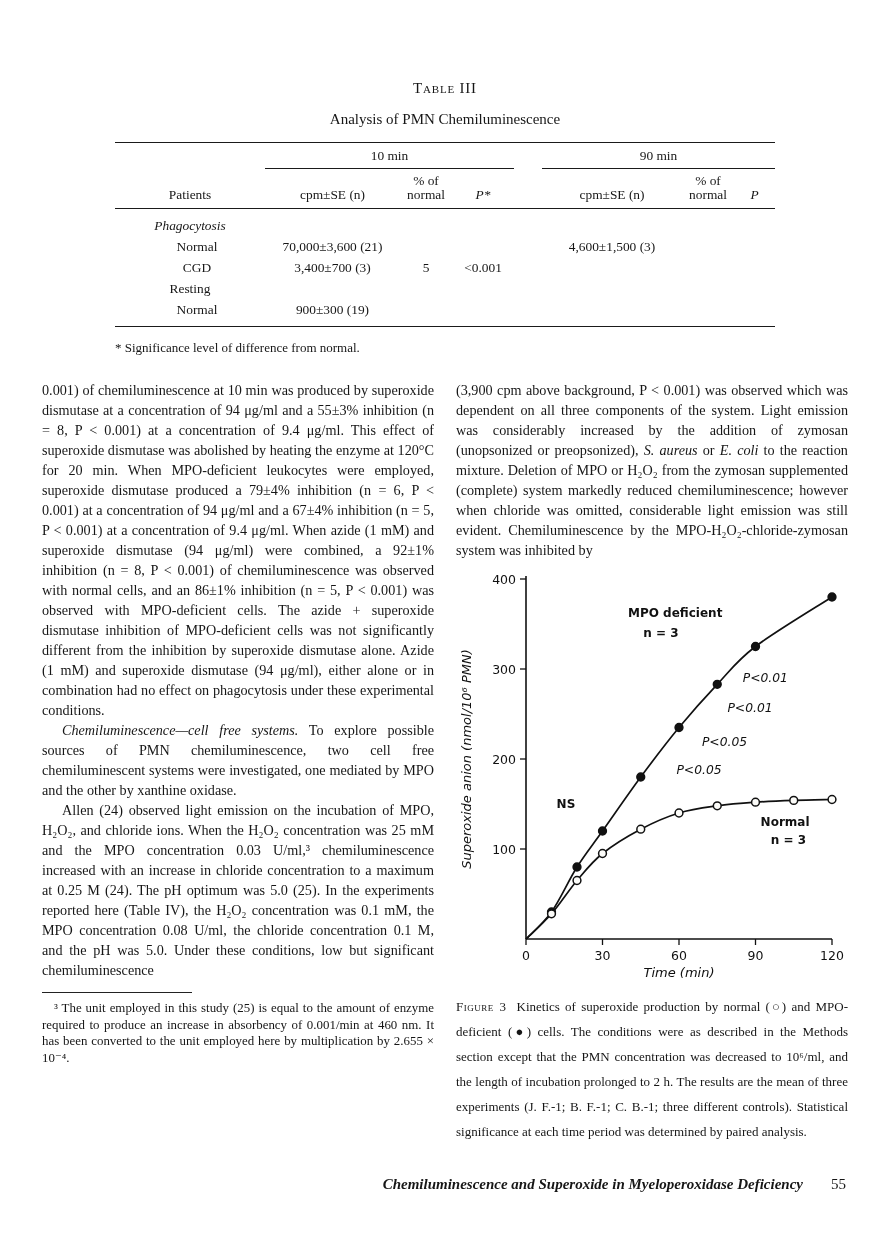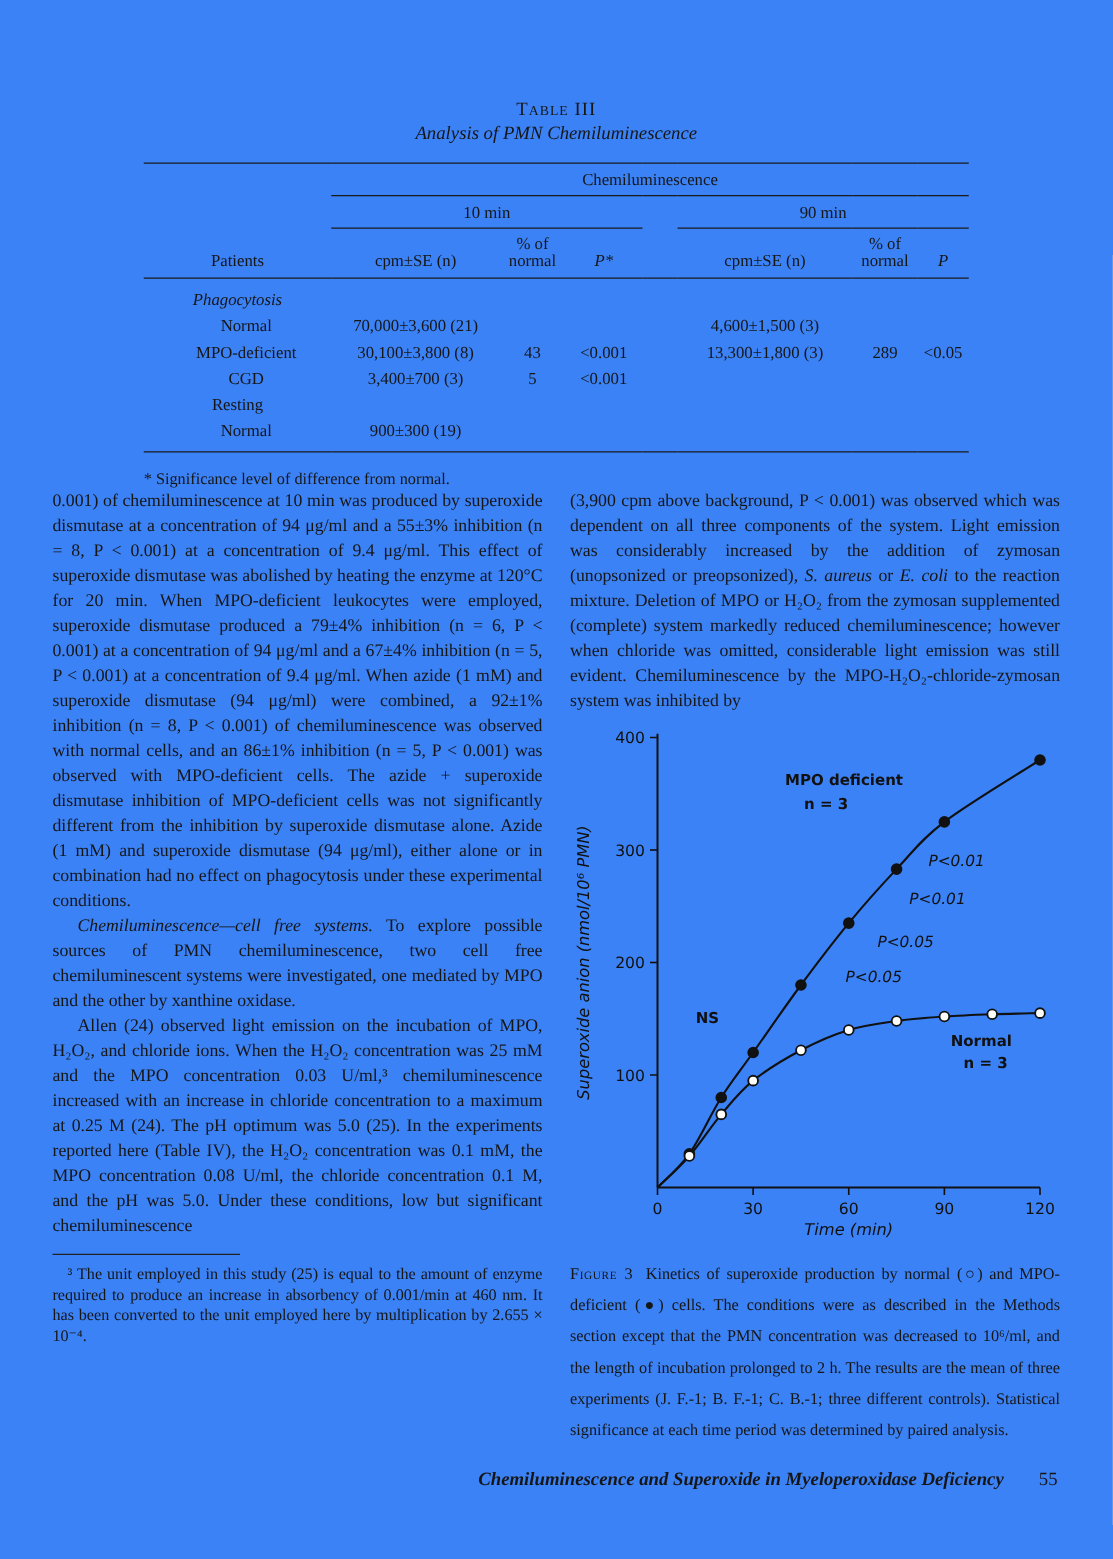--- a/index.html
+++ b/index.html
@@ -1,46 +1,46 @@
 <!DOCTYPE html>
 <html><head>
 <meta charset="utf-8">
 <style>
   * { box-sizing: border-box; }
   html, body { margin: 0; padding: 0; }
   body { background: #d9d9d6; }
   .page {
     width: 890px; height: 1247px; margin: 0 auto; position: relative; overflow: hidden;
-    background: #3b82f6; color: #161616;
+    background: #ffffff; color: #161616;
     font-family: "Liberation Serif", "DejaVu Serif", serif;
     padding: 80px 42px 0;
   }
   .sc { font-variant: small-caps; letter-spacing: 0.8px; }
   .it { font-style: italic; }
 
   
   .tbl-label { text-align: center; font-size: 15px; }
-  .tbl-title { text-align: center; font-style: italic; font-size: 15px; margin-top: 2px; }
+  .tbl-title { text-align: center; font-size: 15px; margin-top: 14px; }
   table.tbl {
     width: 660px; margin: 14px auto 0; border-collapse: collapse;
     font-size: 13.4px; border-top: 1.6px solid #1a1a1a; border-bottom: 1.6px solid #1a1a1a;
     table-layout: fixed;
   }
   table.tbl td, table.tbl th { padding: 2px 2px; font-weight: normal; text-align: center; vertical-align: bottom; }
   .grp { border-bottom: 1px solid #1a1a1a; padding-bottom: 4px !important; height: 26px; }
   tr.colhead > th { border-bottom: 1.2px solid #1a1a1a; padding: 5px 1px 6px !important; line-height: 14px; }
   tbody td { padding: 1.5px 2px; line-height: 17px; }
   tbody tr.first td { padding-top: 8px; font-style: italic; }
   tbody tr.last td { padding-bottom: 8px; }
   td.lbl { text-align: left; }
   tr.indent td.lbl { padding-left: 16px; }
   .tbl-foot { font-size: 13px; margin: 13px 0 0 73px; }
 
   
-  .columns { display: flex; gap: 22px; }
+  .columns { display: flex; gap: 22px; margin-top: 24px; }
   .col { width: 392px; }
   .col p { margin: 0; text-align: justify; font-size: 14.2px; line-height: 20px; text-indent: 20px; }
   .col p.noindent { text-indent: 0; }
   .fnrule { width: 150px; border-top: 1px solid #222; margin: 12px 0 7px; }
   p.footnote { font-size: 12.9px !important; line-height: 16.6px !important; text-indent: 12px !important; }
 
   
   figure { margin: 6px 0 0; }
   figcaption { font-size: 13px; line-height: 25px; text-align: justify; margin-top: 6px; }
   .figlabel { font-variant: small-caps; letter-spacing: 0.5px; margin-right: 10px; }
@@ -75,24 +75,20 @@
           <col style="width:52px">
           <col style="width:62px">
         <col style="width:28px">
           <col style="width:140px">
           <col style="width:52px">
           <col style="width:41px">
       </colgroup>
       <thead>
         <tr>
           <td></td>
-          <td class="grp" colspan="7">Chemiluminescence</td>
-        </tr>
-        <tr>
-          <td></td>
           <td class="grp" colspan="3">10 min</td>
           <td></td>
           <td class="grp" colspan="3">90 min</td>
         </tr>
         <tr class="colhead">
           <th>Patients</th>
           <th>cpm±SE (n)</th>
           <th>% of normal</th>
           <th class="it">P*</th>
           <th></th>
@@ -114,30 +110,20 @@
         </tr>
         <tr class="indent">
           <td class="lbl">Normal</td>
           <td>70,000±3,600 (21)</td>
           <td></td>
           <td></td>
           <td></td>
           <td>4,600±1,500 (3)</td>
           <td></td>
           <td></td>
-        </tr>
-        <tr class="indent">
-          <td class="lbl">MPO-deficient</td>
-          <td>30,100±3,800 (8)</td>
-          <td>43</td>
-          <td>&lt;0.001</td>
-          <td></td>
-          <td>13,300±1,800 (3)</td>
-          <td>289</td>
-          <td>&lt;0.05</td>
         </tr>
         <tr class="indent">
           <td class="lbl">CGD</td>
           <td>3,400±700 (3)</td>
           <td>5</td>
           <td>&lt;0.001</td>
           <td></td>
           <td></td>
           <td></td>
           <td></td>

